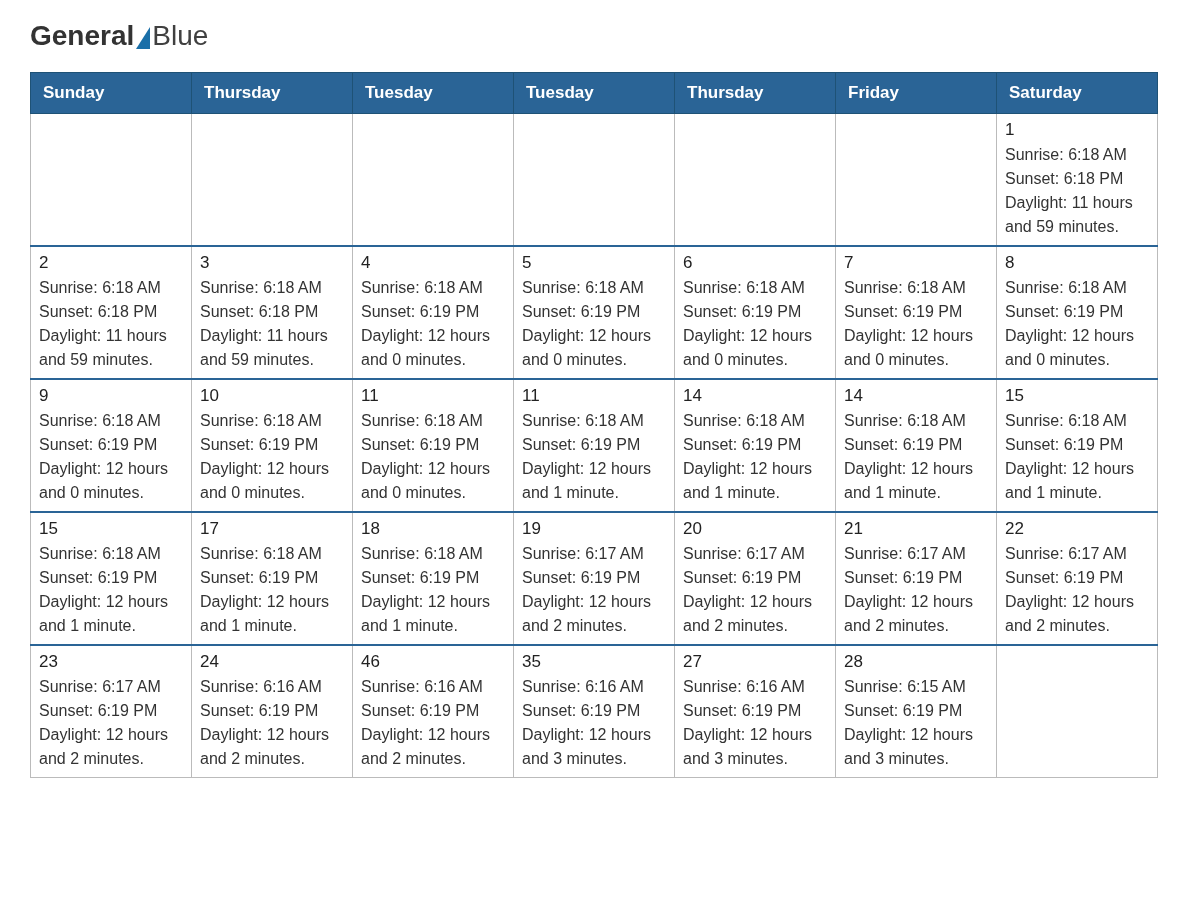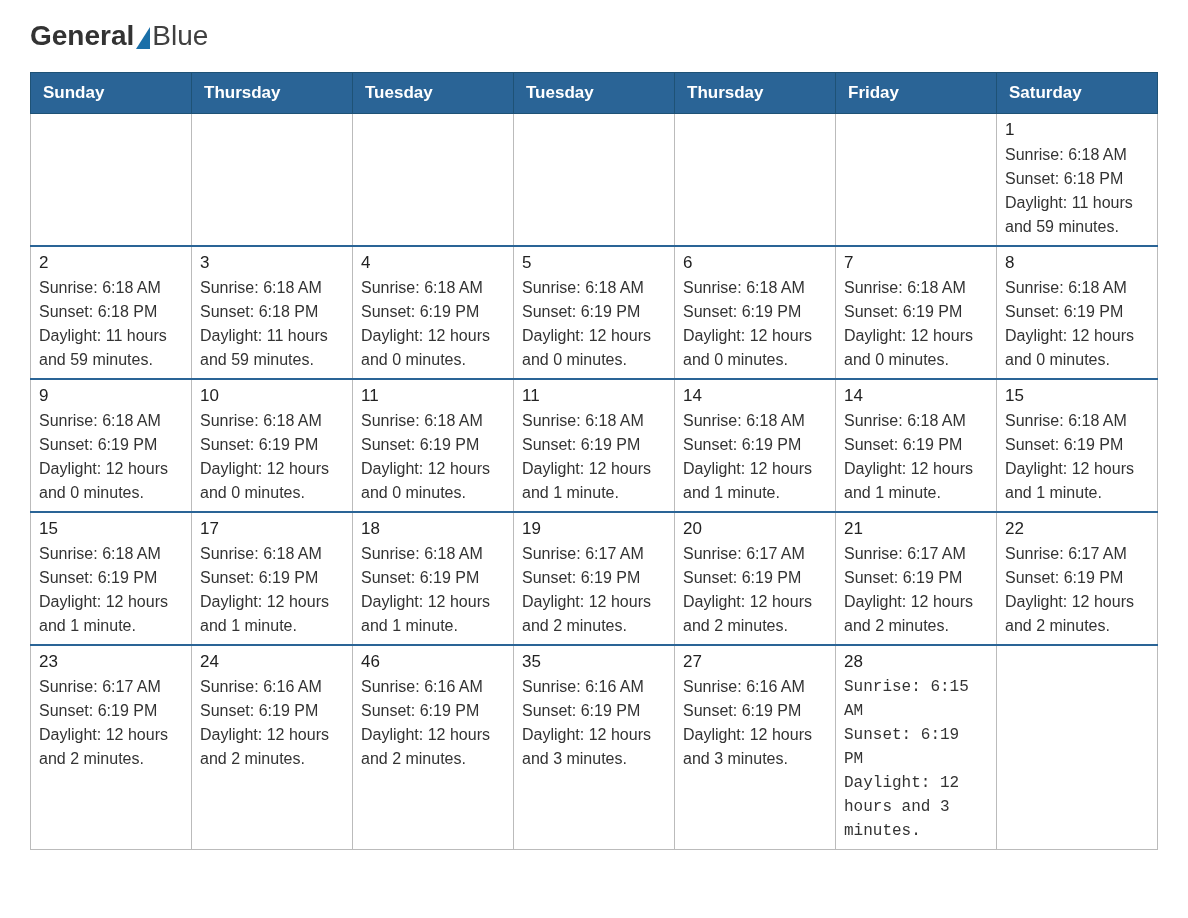--- a/index.html
+++ b/index.html
@@ -298,20 +298,20 @@
 Daylight: 12 hours and 3 minutes.</div>
         </td>
         <td>
           <div class="day-number">27</div>
           <div class="day-info" style="white-space: pre-line;">Sunrise: 6:16 AM
 Sunset: 6:19 PM
 Daylight: 12 hours and 3 minutes.</div>
         </td>
         <td>
           <div class="day-number">28</div>
-          <div class="day-info" style="white-space: pre-line; font-family: Liberation Mono, monospace;">Sunrise: 6:15 AM
+          <div class="day-info" style="white-space: pre-line;">Sunrise: 6:15 AM
 Sunset: 6:19 PM
 Daylight: 12 hours and 3 minutes.</div>
         </td>
         <td class="empty-cell"></td>
       </tr>
     </tbody>
 </table>
 
 </body></html>

